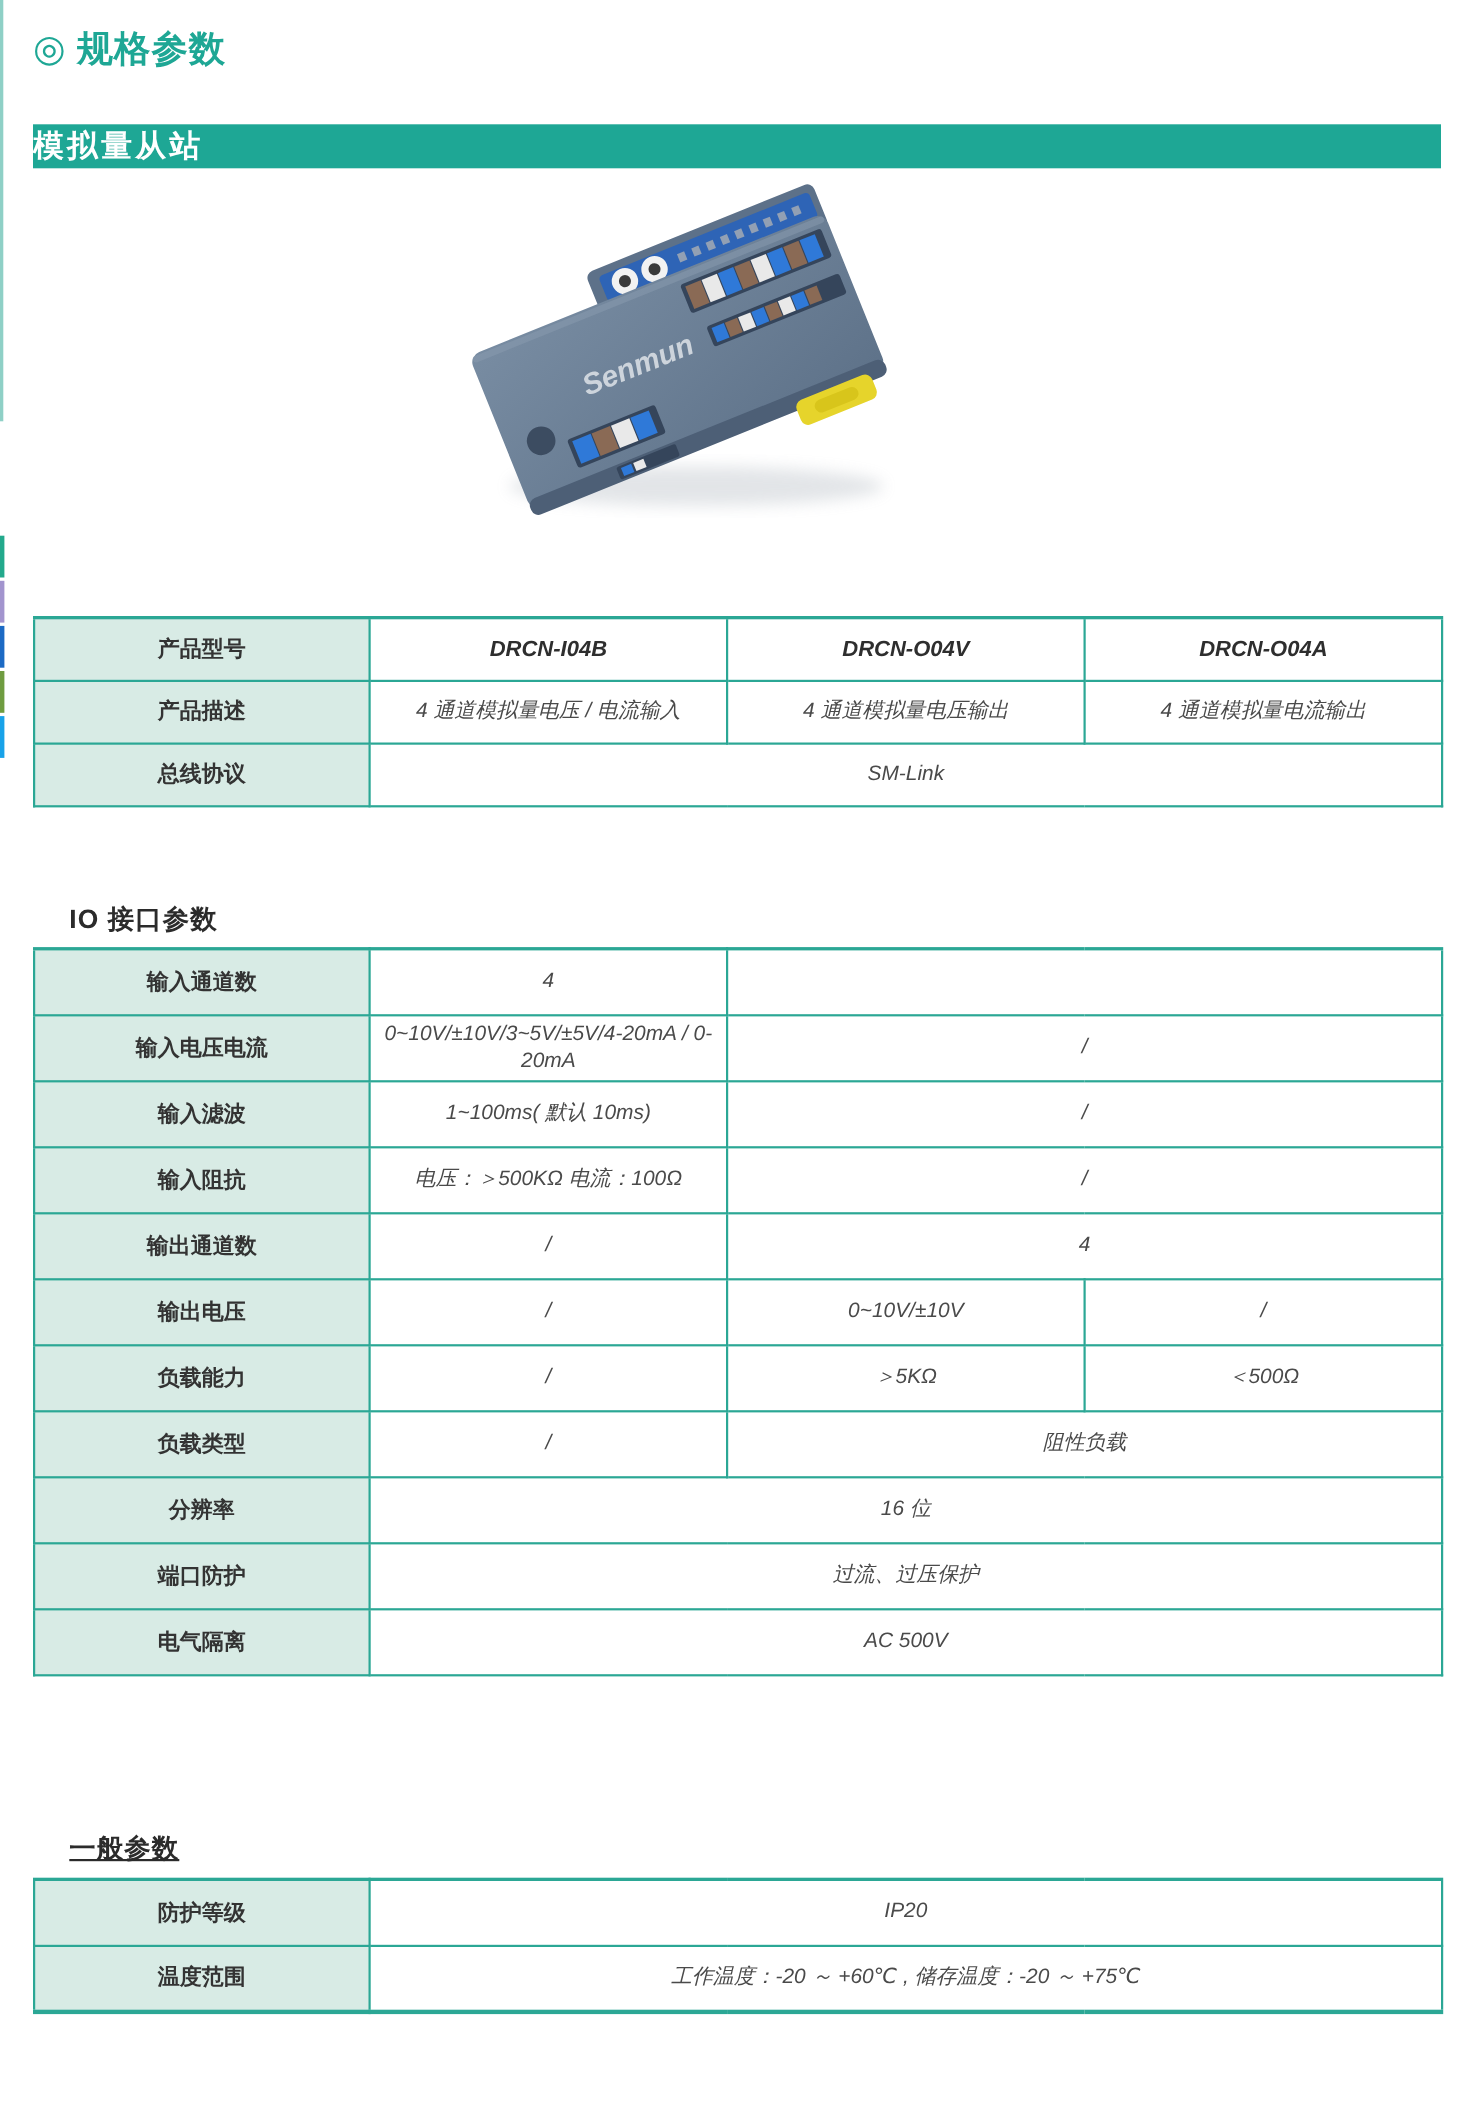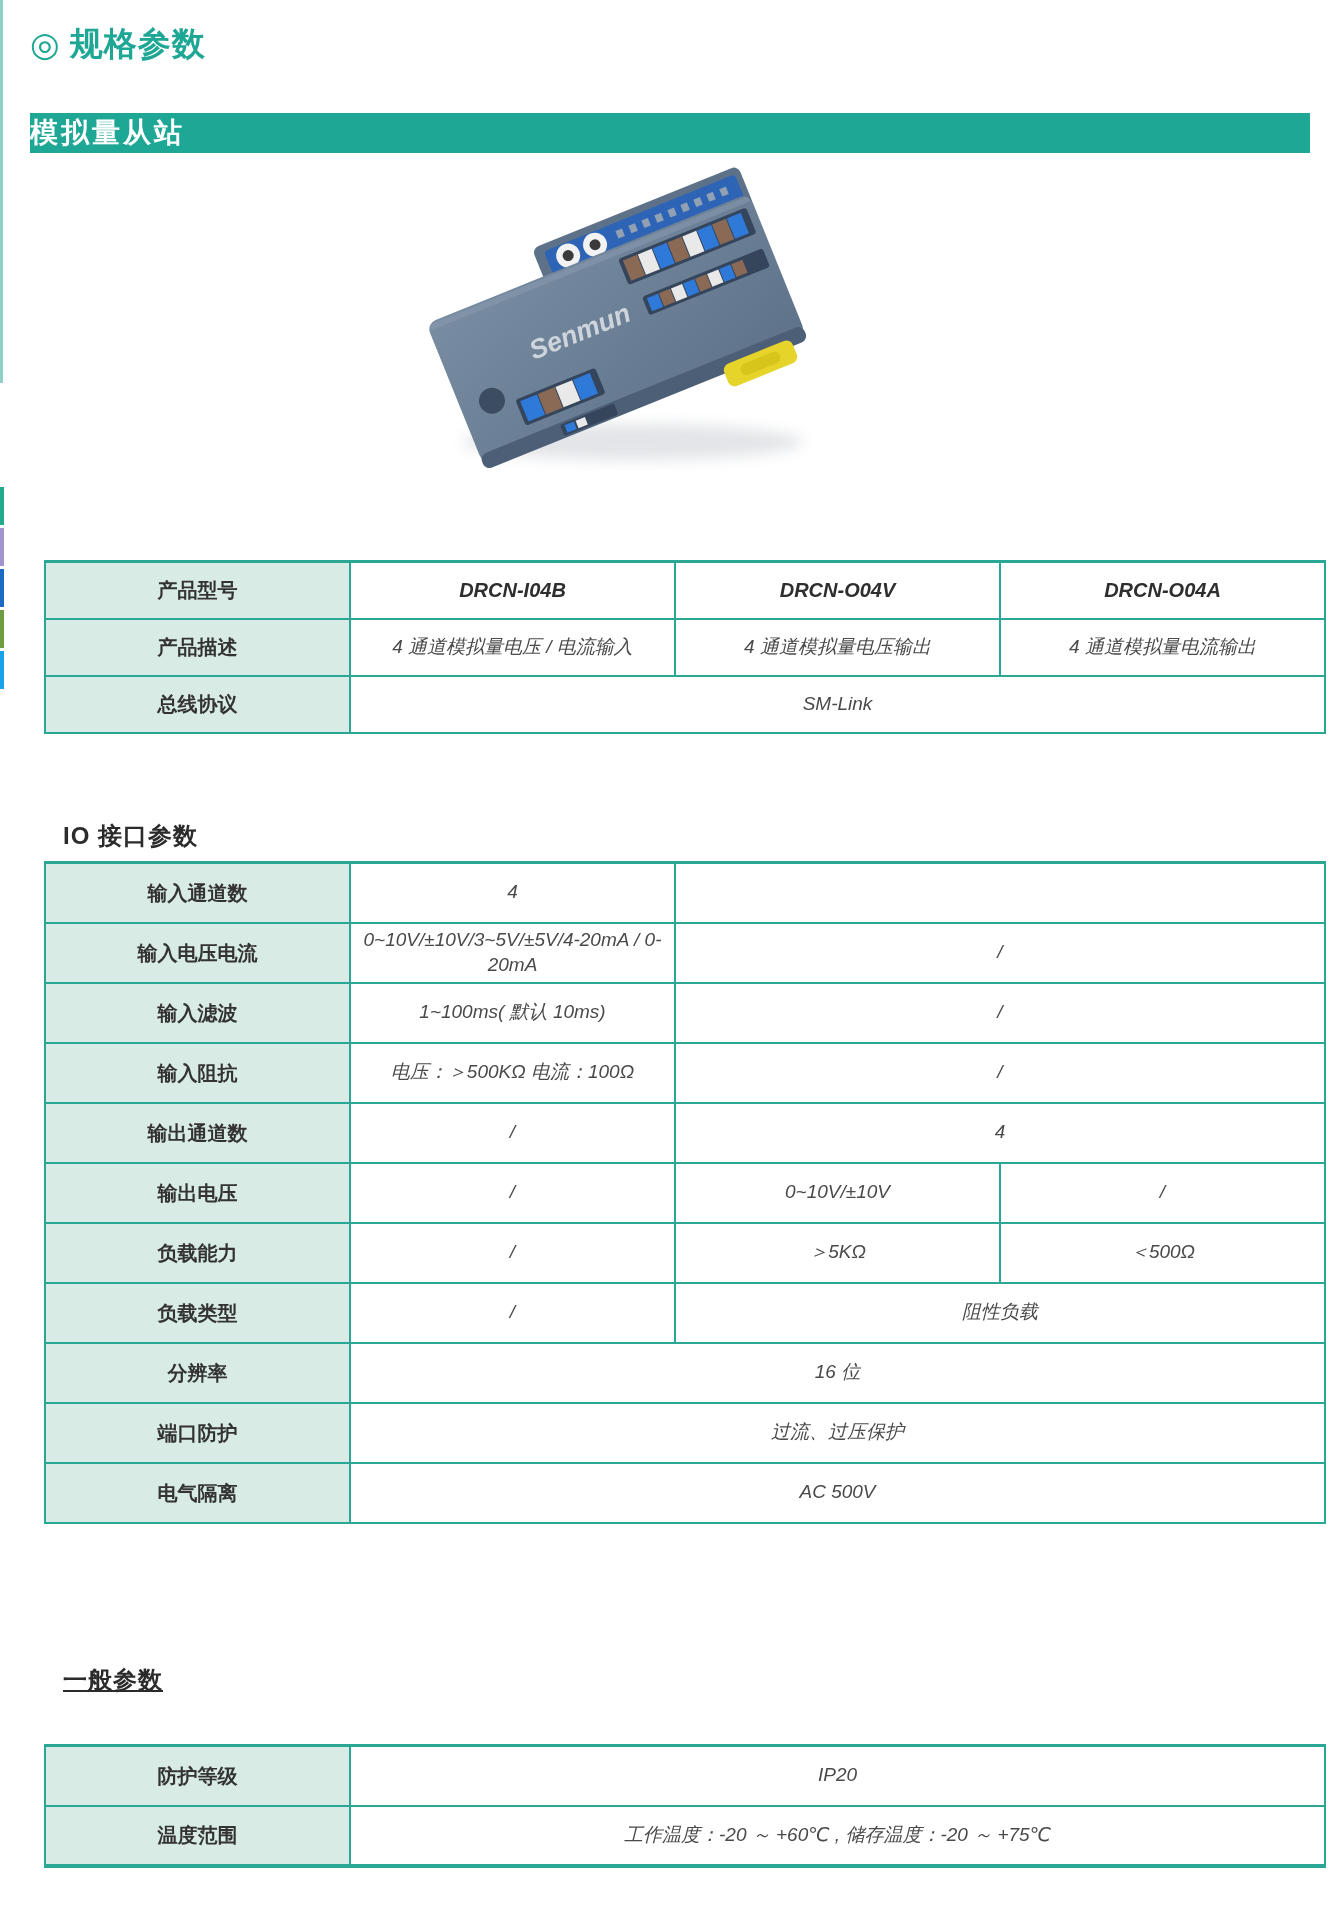--- a/index.html
+++ b/index.html
@@ -29,27 +29,27 @@
     background:var(--accent,#1CA795); color:#ffffff;
     display:flex; align-items:center; 
     font-size:28px; font-weight:bold; letter-spacing:3px;margin-top:12px;
   }
 
   
   .device-wrap { position:absolute; left:398px; top:150px; width:470px; height:330px; }
 
   
   .spec-table {
-    position:absolute; left:44px; width:1280px;
+    position:absolute; left:30px; width:1280px;
     border-collapse:collapse; table-layout:fixed;
     border-top:3px solid var(--border,#2BA795);
   }
   .t1 { top:560px; }
   .t2 { top:861px; }
-  .t3 { top:1707px; border-bottom:4px solid var(--border,#2BA795);margin-top:37px; }
+  .t3 { top:1707px; border-bottom:4px solid var(--border,#2BA795); }
   .spec-table td {
     border:2px solid var(--border,#2BA795);
     padding:4px 8px; text-align:center; vertical-align:middle;
     line-height:1.3; word-break:break-word;
   }
   .t1 tr { height:57px; }
   .t2 tr, .t3 tr { height:60px;padding-left:32px; }
   .label-cell { background:var(--label-bg,#D8EBE5); font-weight:bold; color:#333333; font-size:20px; }
   .data-cell  { color:#4A4A4A; font-size:19px;font-style:italic; }
   .model      { font-weight:bold; color:#2E2E2E; font-size:20px; }

